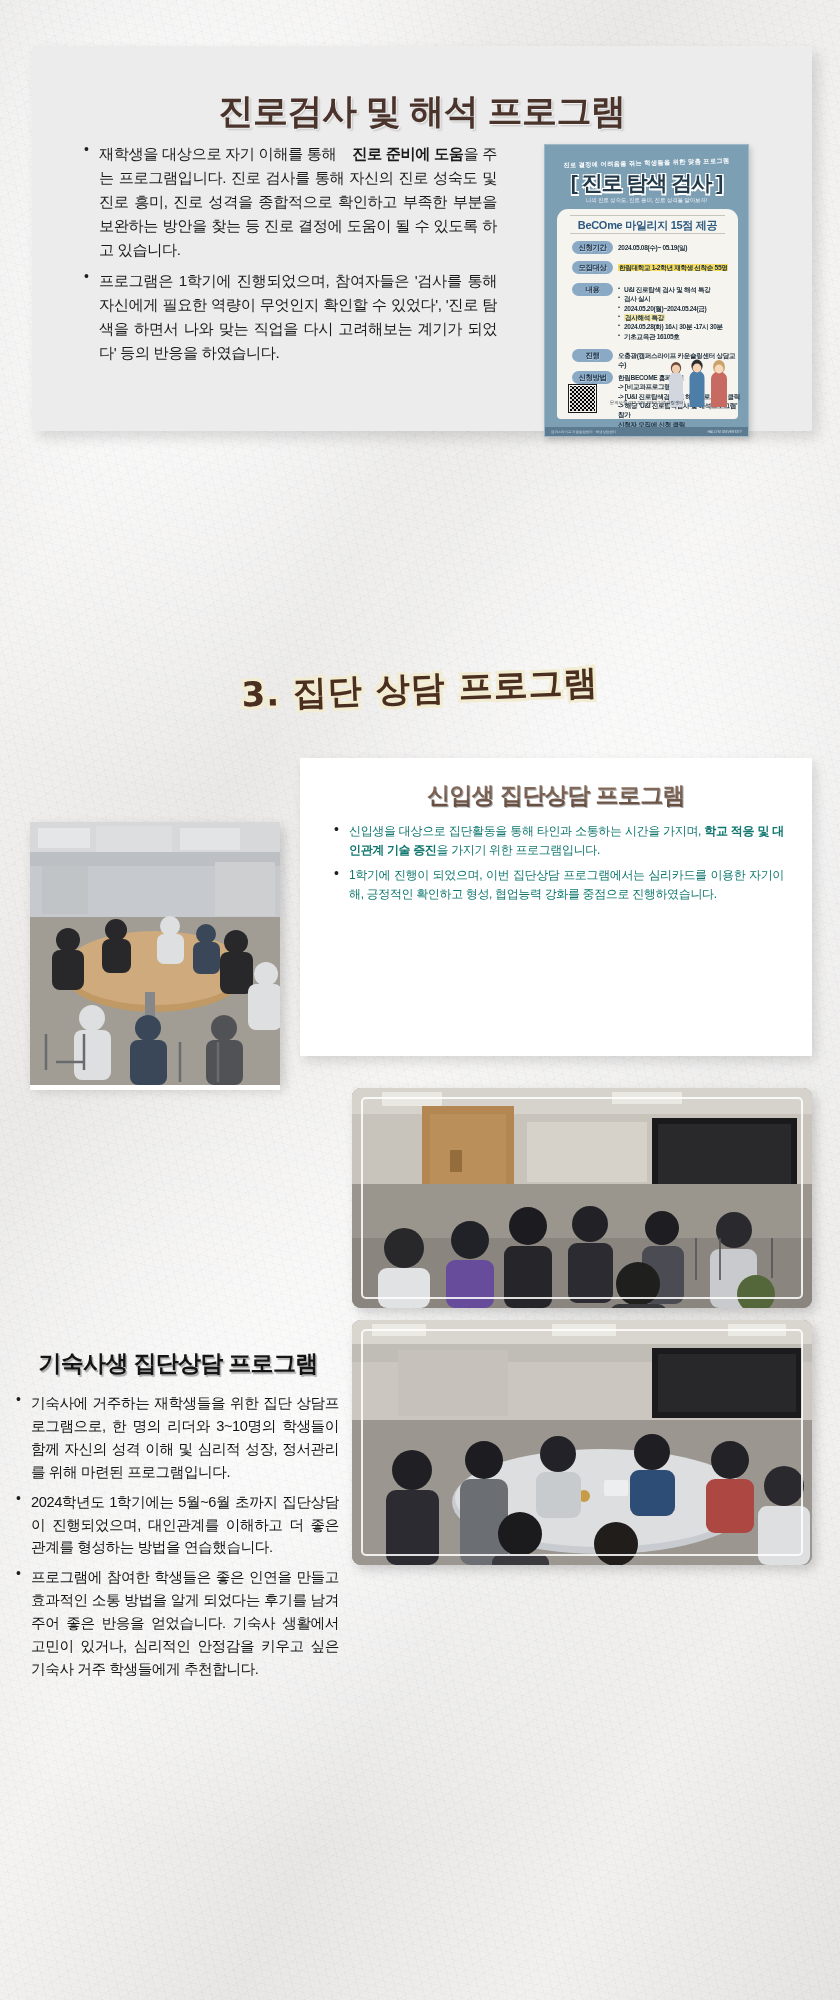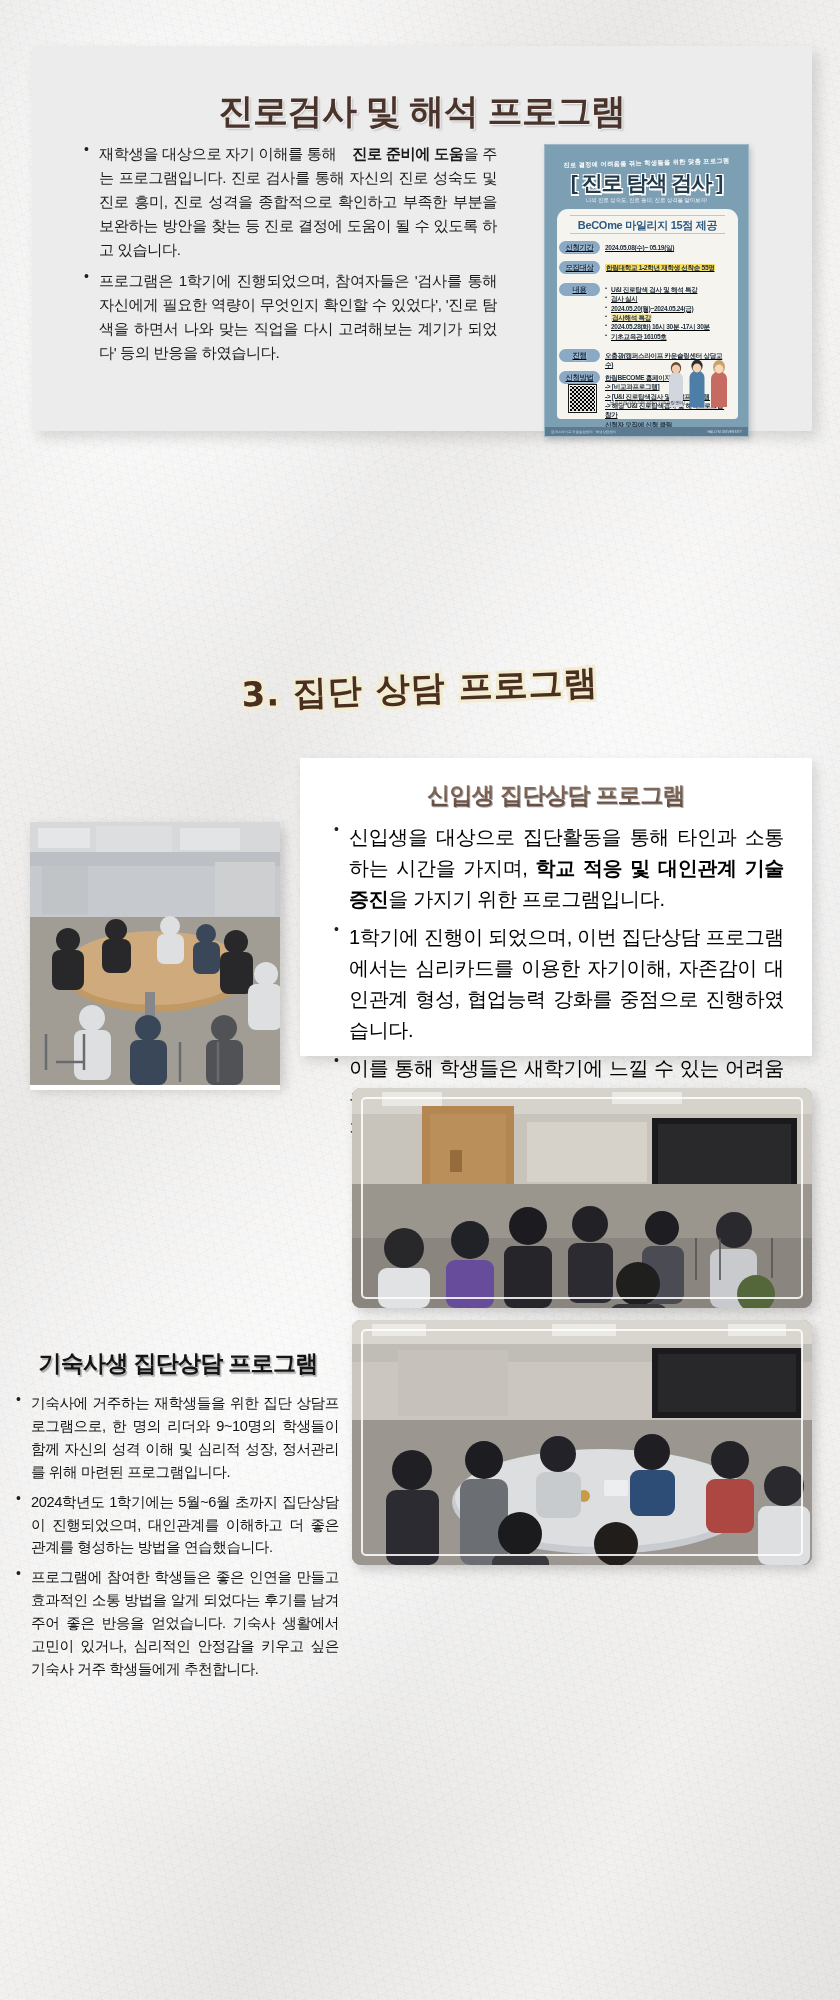--- a/index.html
+++ b/index.html
@@ -118,24 +118,23 @@
     letter-spacing: -.3px;
   }
   .poster-rule {
     position: absolute; left: 13px; width: 155px; height: 1px;
     background: #c8c5bd;
   }
   .rule-a { top: 6px; }
   .rule-b { top: 24px; }
   .prow {
     position: absolute;
-    left: 2px; width: 170px;
+    left: 15px; width: 170px;
     display: flex;
     gap: 5px;
-    text-decoration: underline;
   }
   .ptag {
     flex: 0 0 41px;
     height: 13px;
     border-radius: 7px;
     background: #8aa9c4;
     color: #22384c;
     font-size: 7.4px;
     font-weight: 800;
     display: flex; align-items: center; justify-content: center;
@@ -223,23 +222,23 @@
     background-clip: text;
     -webkit-text-fill-color: transparent;
     filter: drop-shadow(1.5px 1.5px 0.5px rgba(0,0,0,0.35));
   }
   .panelA-body {
     position: absolute;
     left: 32px; top: 64px;
     width: 452px;
   }
   .ptext {
-    font-size: 20px;
+    font-size: 12px;
     line-height: 1.55;
-    color: #000000;
+    color: #0f766e;
     text-align: justify;
     letter-spacing: -0.35px;
   }
   .ptext b { font-weight: 800; }
 
   .photoA {
     position: absolute;
     left: 30px; top: 822px;
     width: 250px; height: 263px;
     box-shadow: 4px 5px 11px rgba(0,0,0,0.17);
@@ -452,34 +451,31 @@
 <div class="photoA-strip"></div>
 
 <div class="panelA">
   <div class="panelA-title">신입생 집단상담 프로그램</div>
   <div class="panelA-body">
     <ul class="blist">
       <li>
           <div class="ptext">신입생을 대상으로 집단활동을 통해 타인과 소통하는 시간을 가지며, <b>학교 적응 및 대인관계 기술 증진</b>을 가지기 위한 프로그램입니다.</div>
         </li>
       <li>
-          <div class="ptext">1학기에 진행이 되었으며, 이번 집단상담 프로그램에서는 심리카드를 이용한 자기이해, 자존감이 대인관계 형성, 협업능력 강화를 중점으로 진행하였습니다.</div>
-        </li>
-      <li>
-          <div class="ptext"> 이를 통해 학생들은 새학기에 느낄 수 있는 어려움을 이야기하며 공감대를 형성하고 소속감 및 자존감이 증가되는 경험을 할 수 있었습니다.</div>
+          <div class="ptext">1학기에 진행이 되었으며, 이번 집단상담 프로그램에서는 심리카드를 이용한 자기이해, 긍정적인 확인하고 형성, 협업능력 강화를 중점으로 진행하였습니다.</div>
         </li>
     </ul>
   </div>
 </div>
 
 <div class="panelB-title">기숙사생 집단상담 프로그램</div>
 <div class="panelB-body">
   <ul class="blist">
     <li>
-        <div class="btext">기숙사에 거주하는 재학생들을 위한 집단 상담프로그램으로, 한 명의 리더와 9~10명의 학생들이 함께 자신의 성격 이해 및 심리적 성장, 정서관리를 위해 마련된 프로그램입니다.</div>
+        <div class="btext">기숙사에 거주하는 재학생들을 위한 집단 상담프로그램으로, 한 명의 리더와 3~10명의 학생들이 함께 자신의 성격 이해 및 심리적 성장, 정서관리를 위해 마련된 프로그램입니다.</div>
       </li>
     <li>
         <div class="btext">2024학년도 1학기에는 5월~6월 초까지 집단상담이 진행되었으며, 대인관계를 이해하고 더 좋은 관계를 형성하는 방법을 연습했습니다.</div>
       </li>
     <li>
         <div class="btext">프로그램에 참여한 학생들은 좋은 인연을 만들고 효과적인 소통 방법을 알게 되었다는 후기를 남겨주어 좋은 반응을 얻었습니다. 기숙사 생활에서 고민이 있거나, 심리적인 안정감을 키우고 싶은 기숙사 거주 학생들에게 추천합니다.</div>
       </li>
   </ul>
 </div>
 

